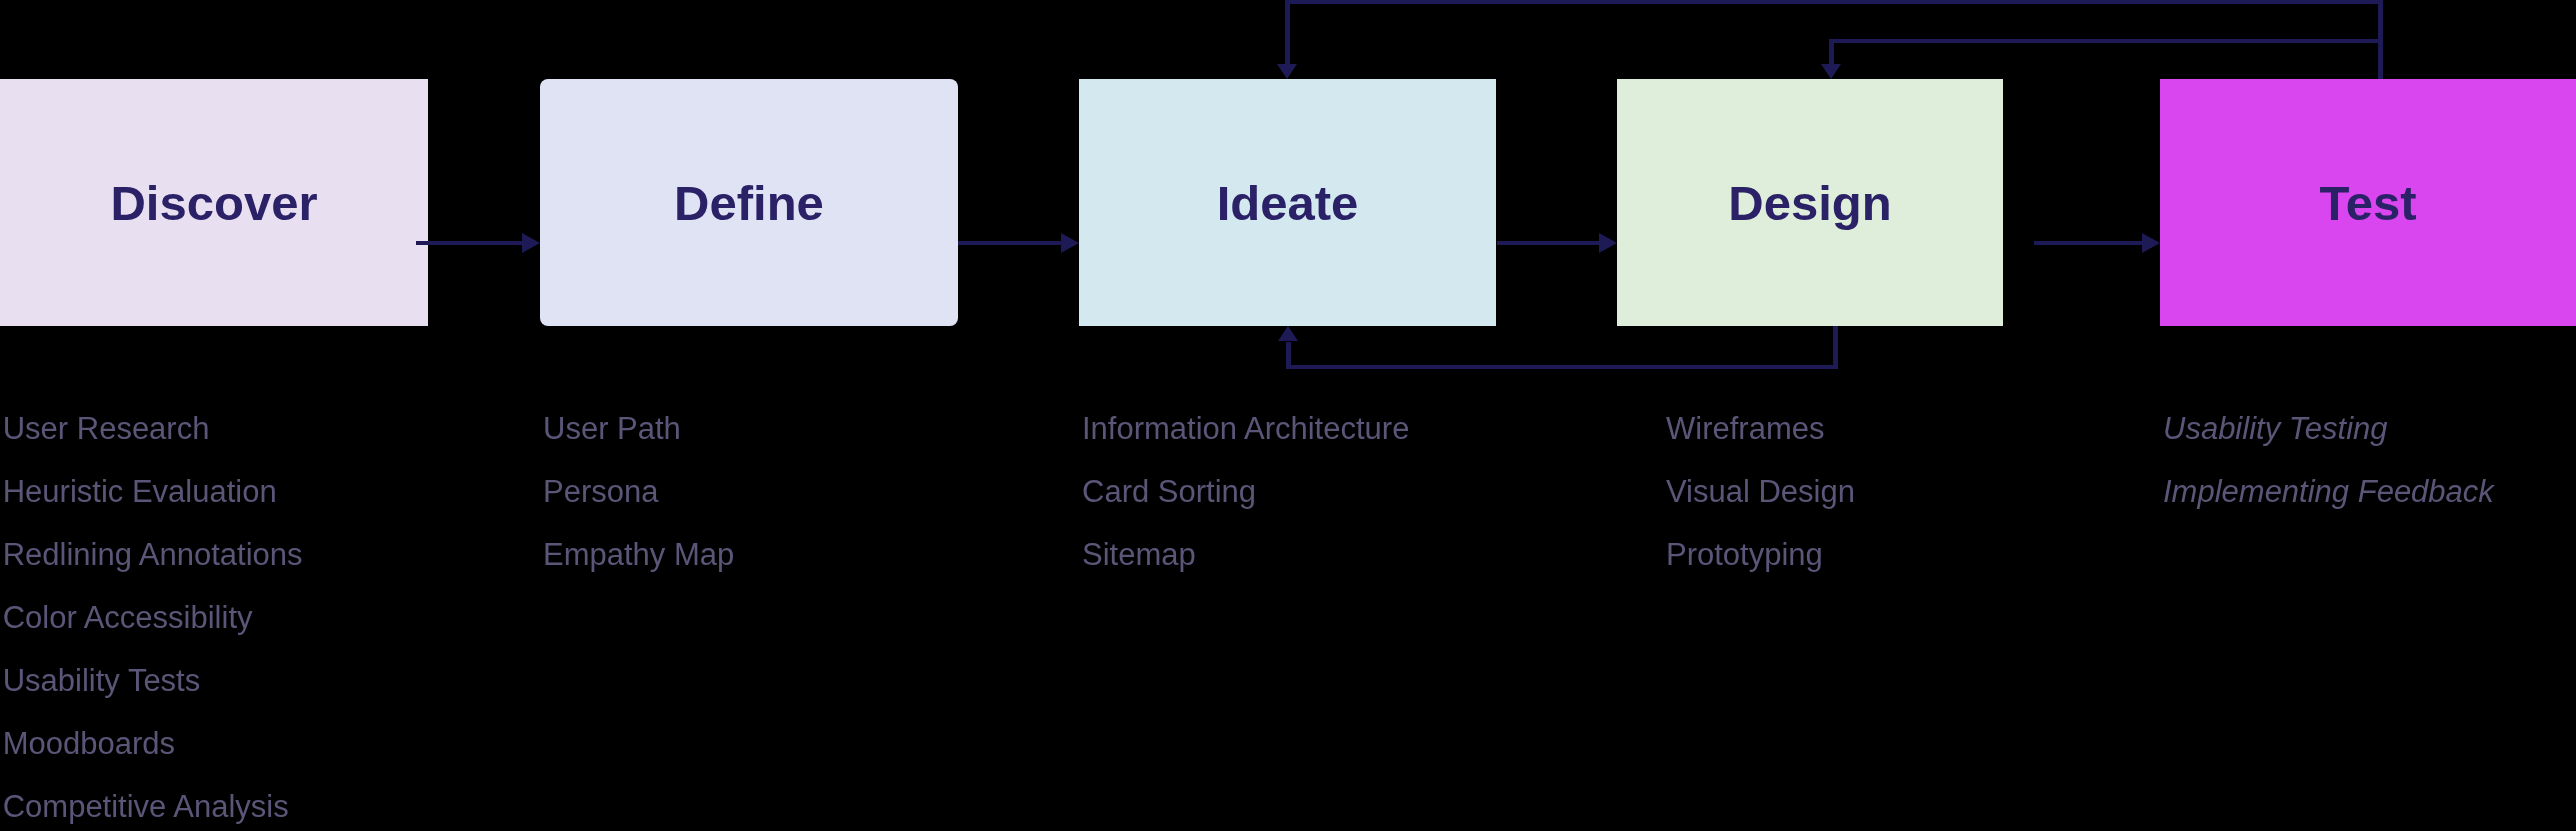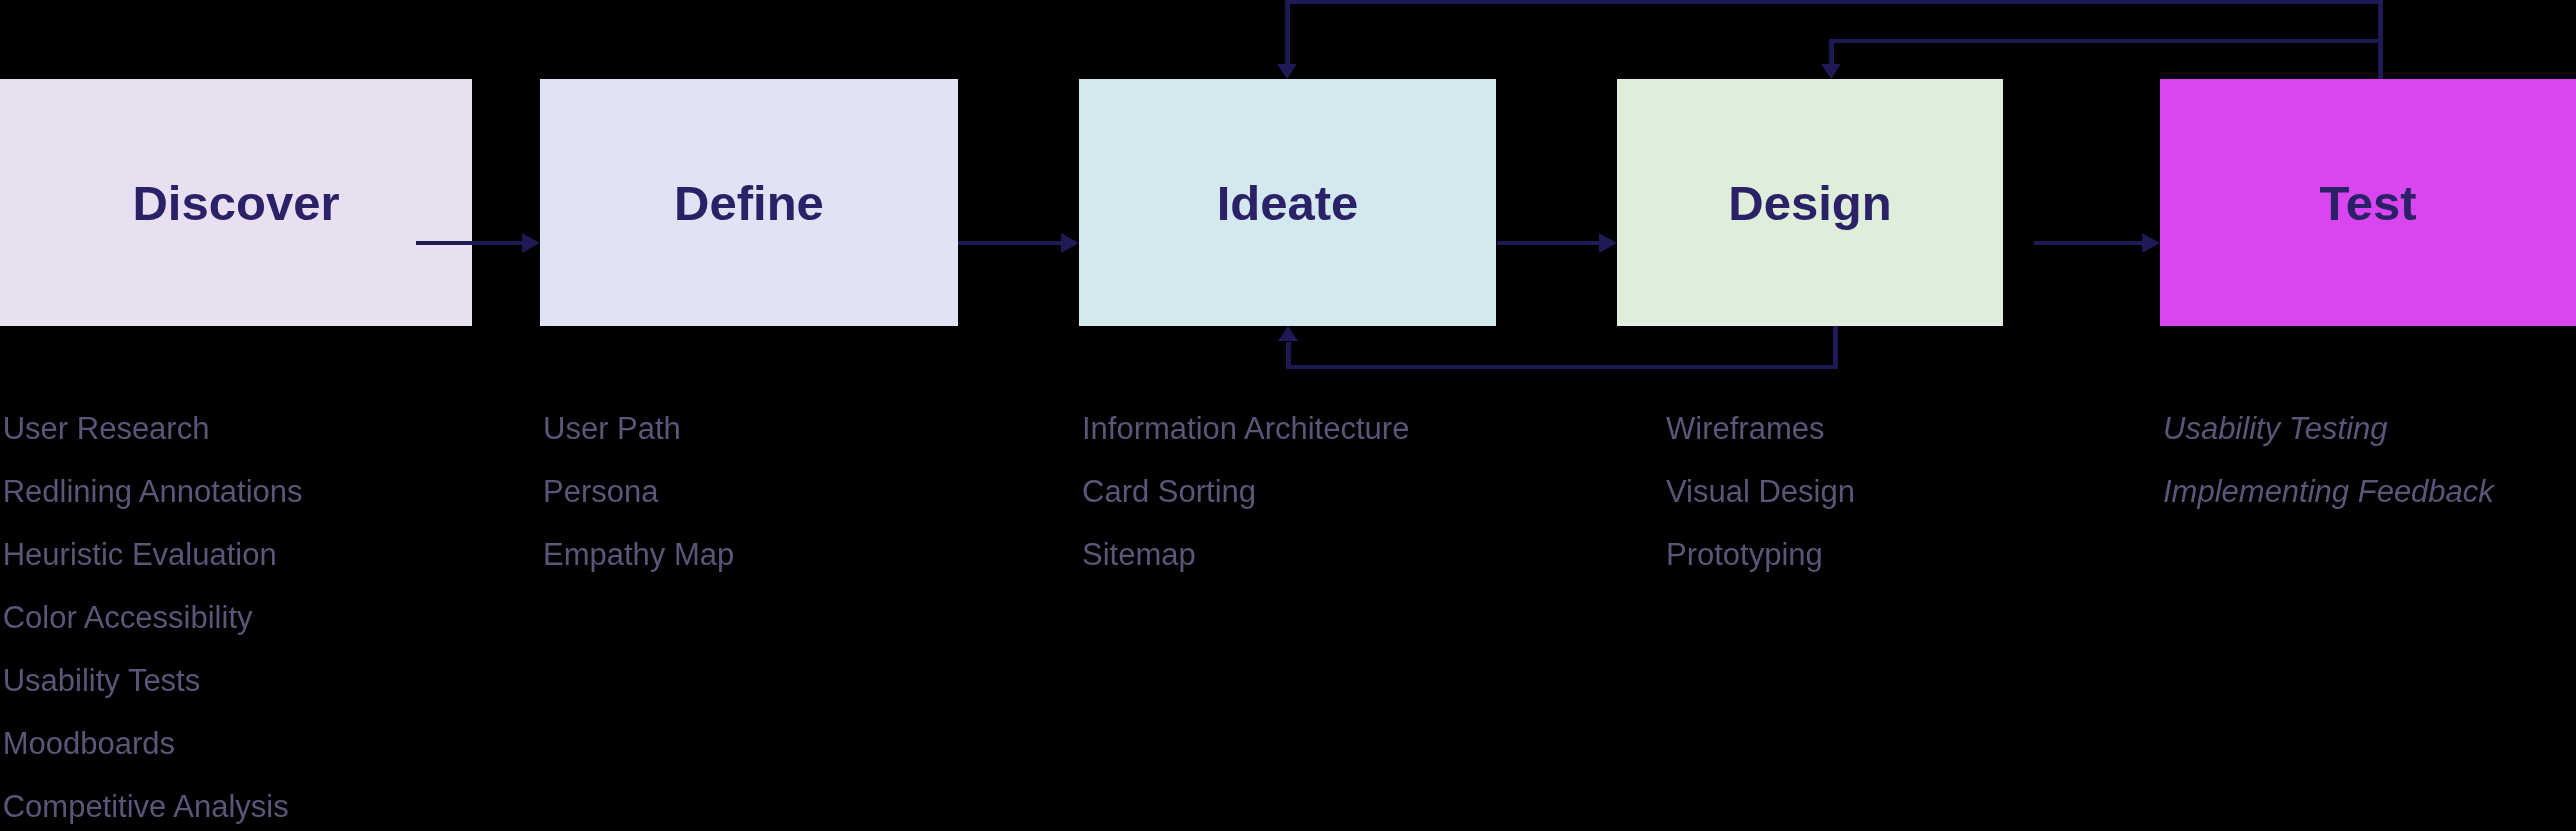--- a/index.html
+++ b/index.html
@@ -64,41 +64,41 @@
     border-right: 10.3px solid transparent;
     border-bottom: 15px solid var(--arrow, #1e1a55);
   }
 </style>
 </head>
 <body>
 
 <div id="canvas" style="--bg: #000000; --arrow: #1e1a55; --title: #2a2167; --list: #5b5578;">
 
   <div id="stages-layer">
-      <div class="stage-box" style="left: 0px; width: 472px; background: rgb(232, 224, 241);">
+      <div class="stage-box" style="left: 0px; width: 428px; background: rgb(232, 224, 241);">
         <span class="stage-title">Discover</span>
       </div>
-      <div class="stage-box" style="left: 540px; width: 418px; background: rgb(223, 227, 243);">
+      <div class="stage-box" style="left: 540px; width: 418px; background: rgb(223, 227, 243); border-radius: 8px;">
         <span class="stage-title">Define</span>
       </div>
       <div class="stage-box" style="left: 1079px; width: 417px; background: rgb(211, 233, 239);">
         <span class="stage-title">Ideate</span>
       </div>
       <div class="stage-box" style="left: 1617px; width: 386px; background: rgb(222, 238, 218);">
         <span class="stage-title">Design</span>
       </div>
       <div class="stage-box" style="left: 2160px; width: 416px; background: #d946ef;">
         <span class="stage-title">Test</span>
       </div>
     </div>
   <div id="lists-layer">
       <ul class="stage-list" style="left: 2.7px;">
         <li>User Research</li>
+        <li>Heuristic Evaluation</li>
         <li>Redlining Annotations</li>
-        <li>Heuristic Evaluation</li>
         <li>Color Accessibility</li>
         <li>Usability Tests</li>
         <li>Moodboards</li>
         <li>Competitive Analysis</li>
       </ul>
       <ul class="stage-list" style="left: 543px;">
         <li>User Path</li>
         <li>Persona</li>
         <li>Empathy Map</li>
       </ul>

